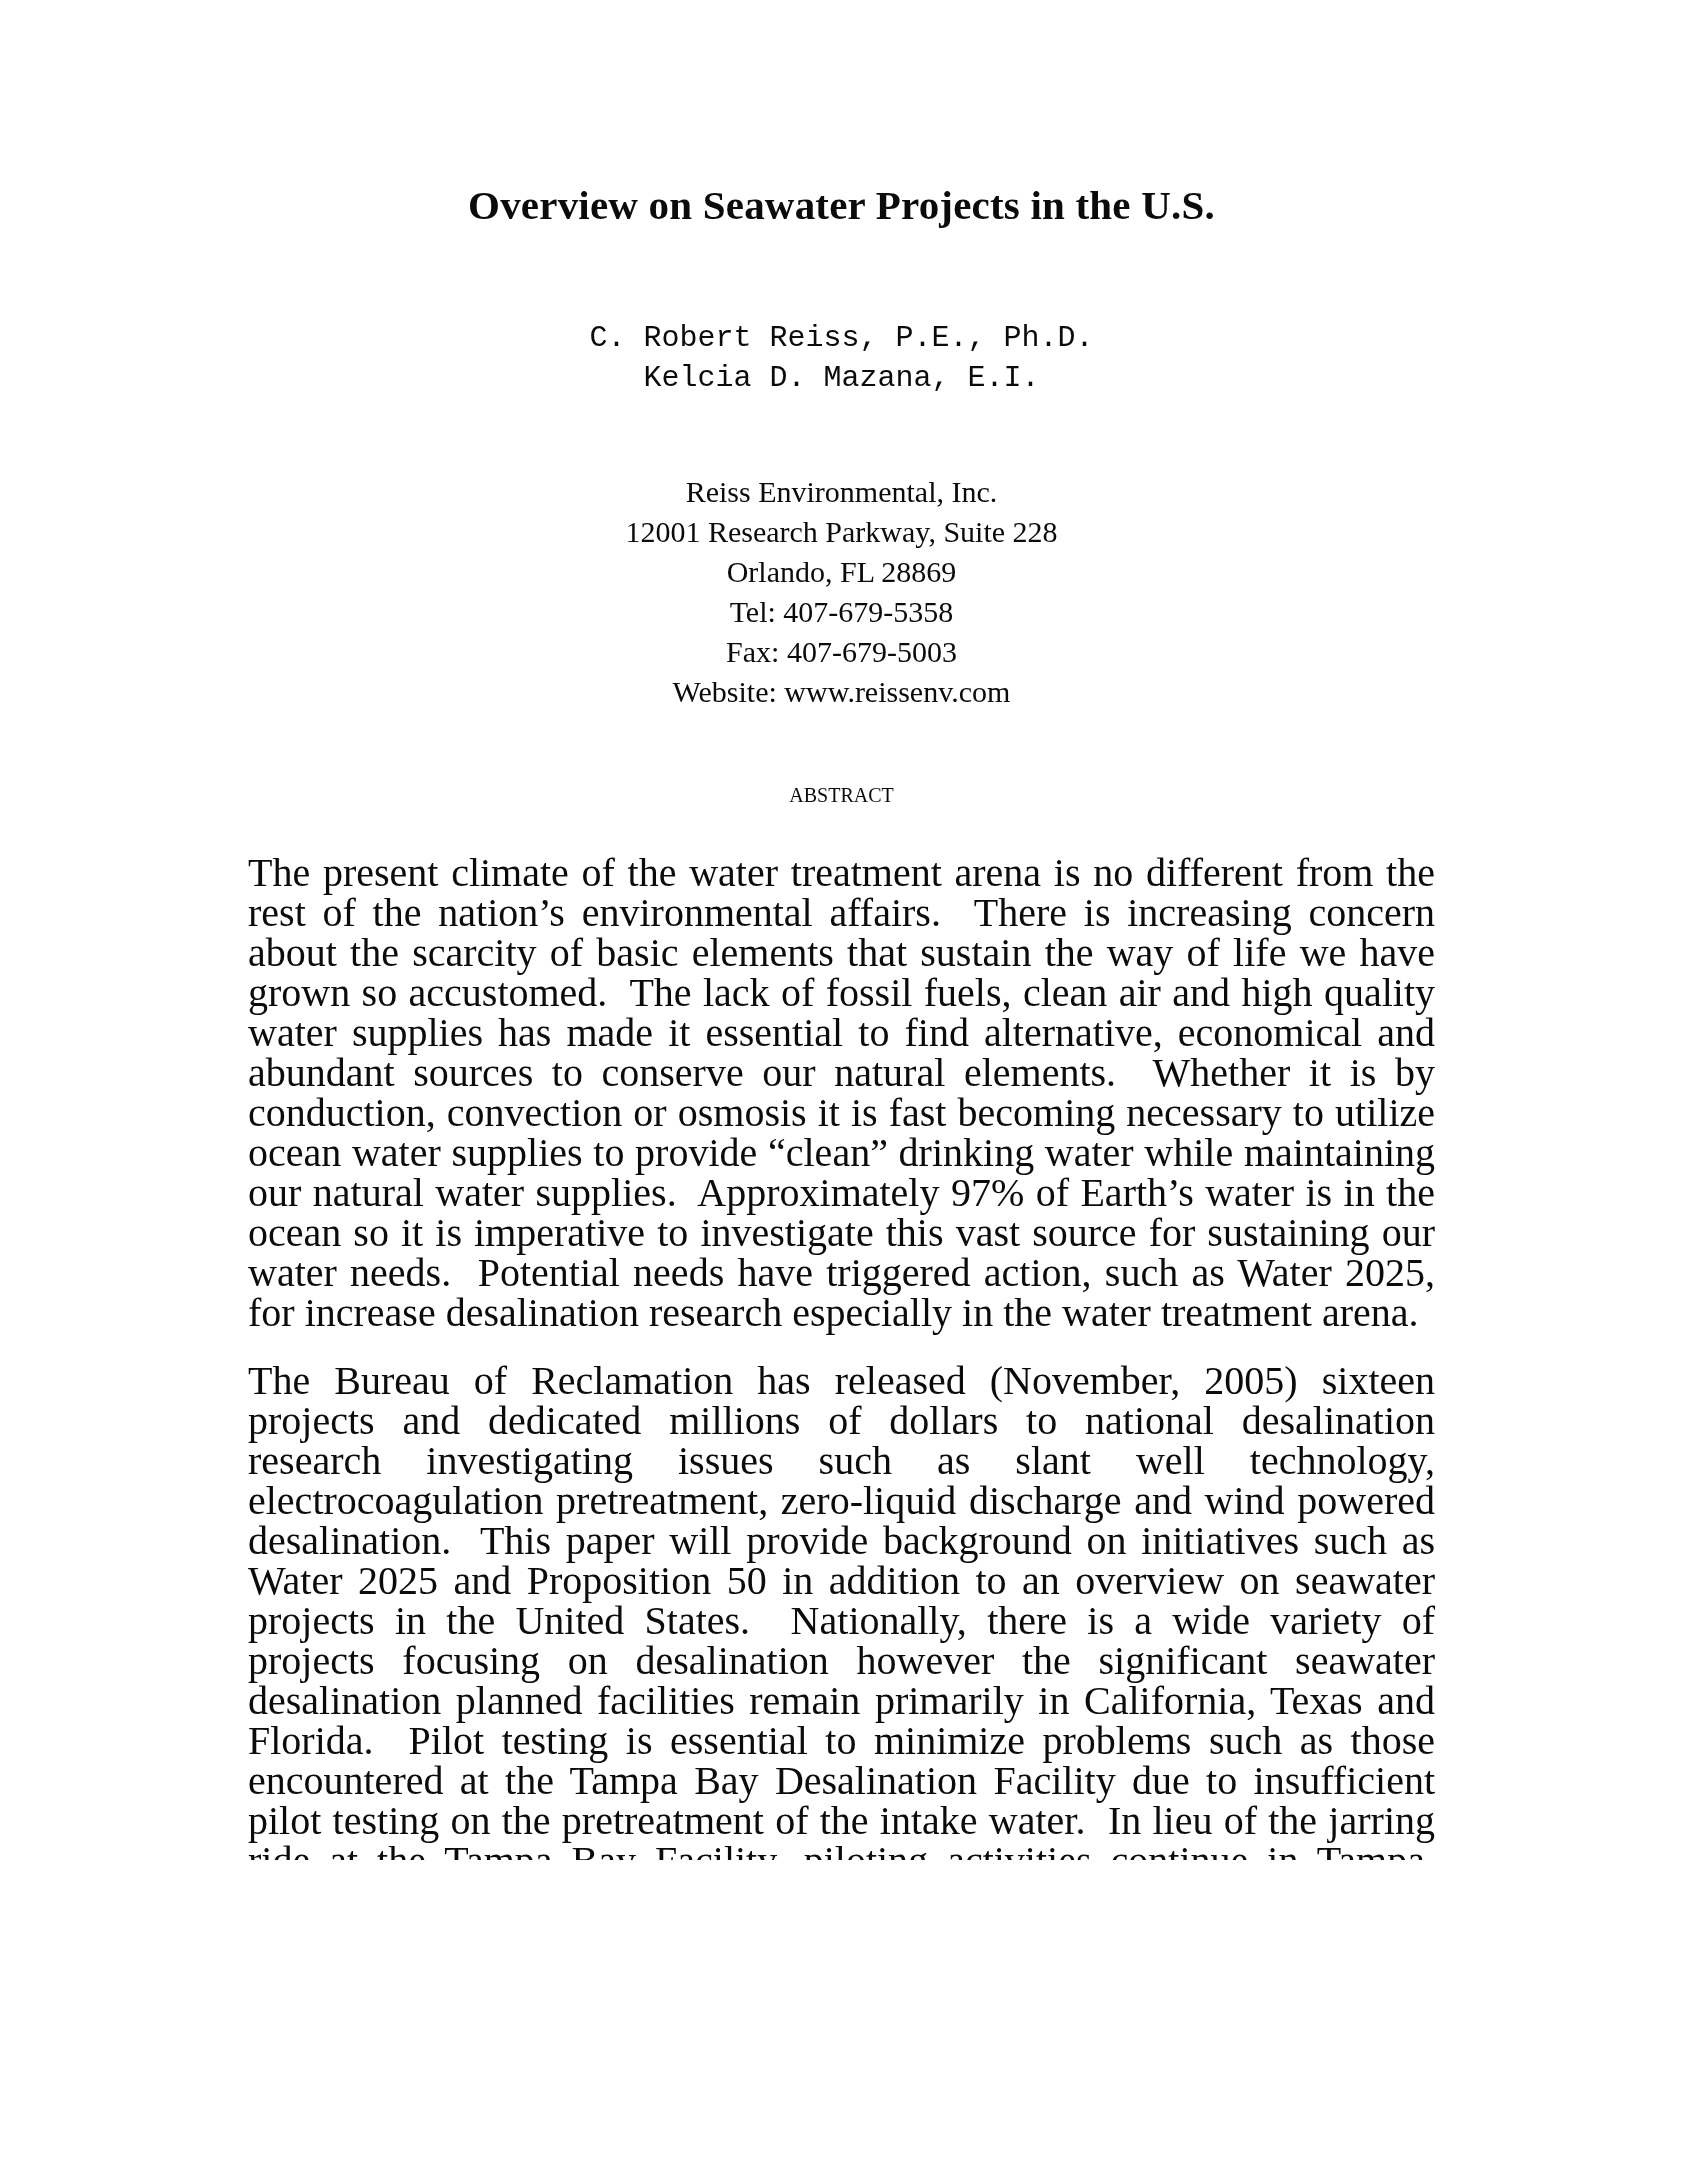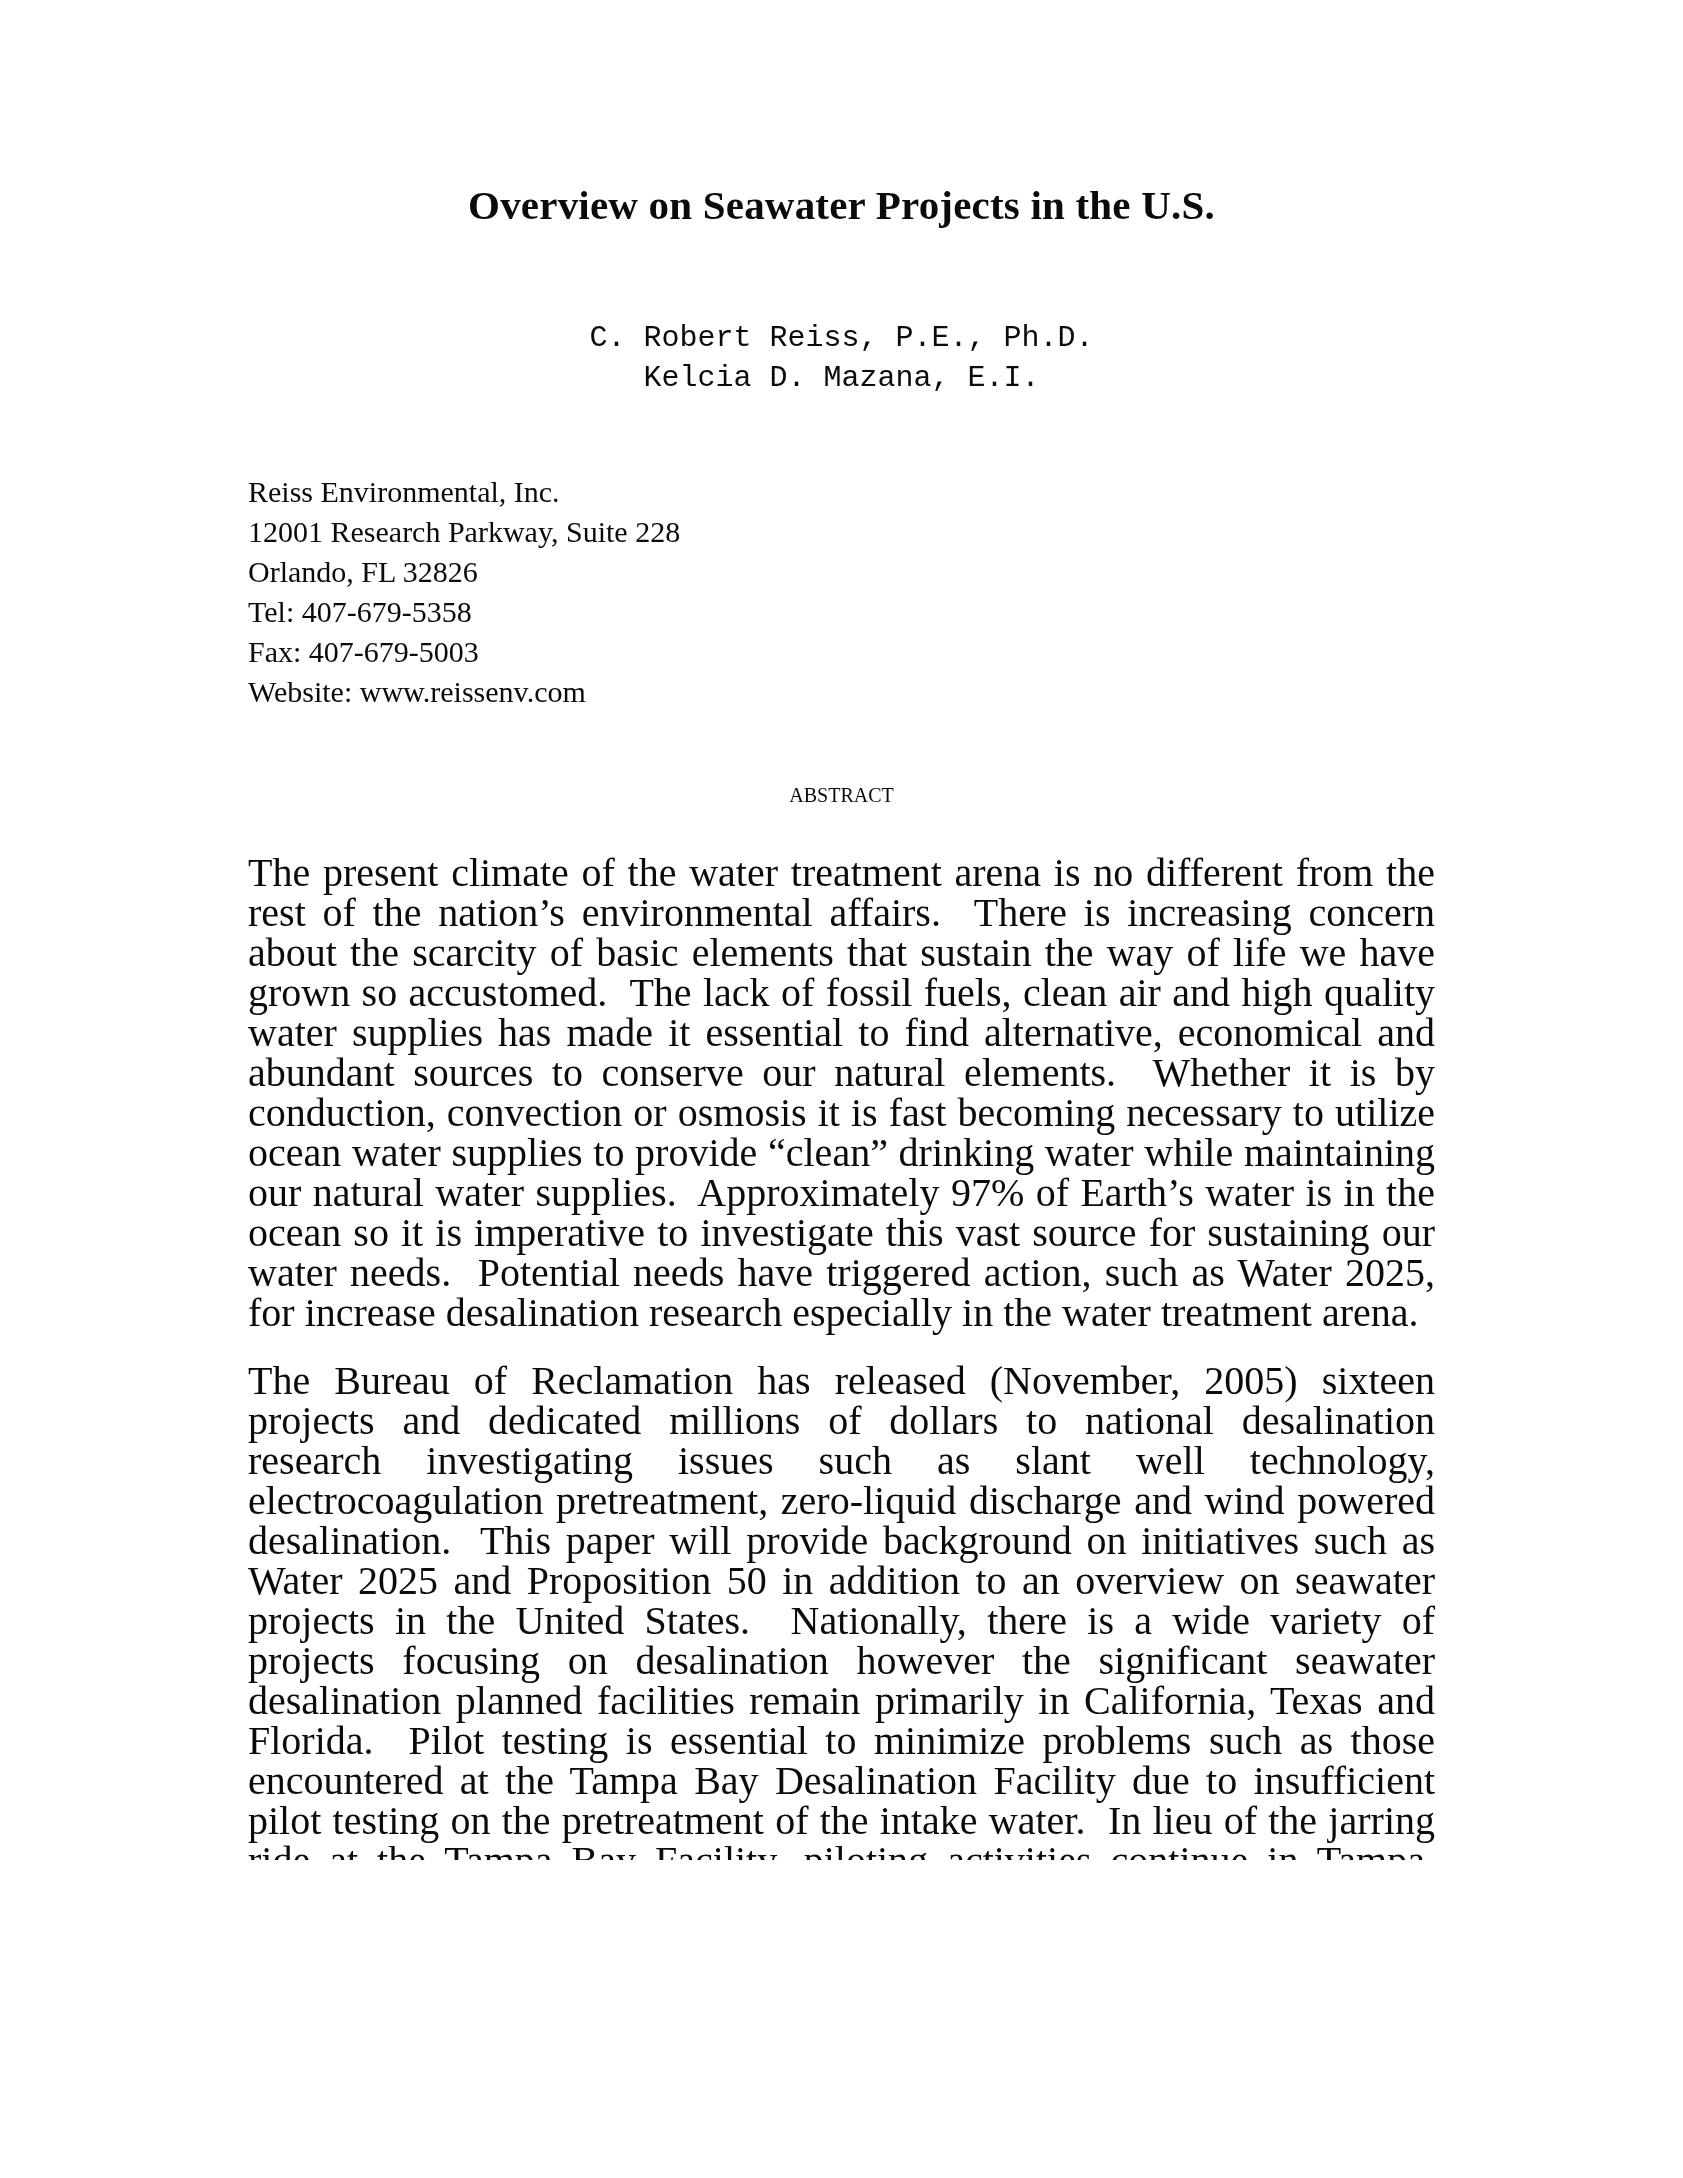--- a/index.html
+++ b/index.html
@@ -28,21 +28,21 @@
   }
   .authors {
     margin-top: 89px;
     text-align: center;
     font-size: 30px;
     line-height: 40px;
     font-family: Liberation Mono, monospace;
   }
   .affiliation {
     margin-top: 74px;
-    text-align: left;
+    text-align: center;
     font-size: 30px;
     line-height: 40px;
   }
   .abstract-heading {
     margin: 63px 0 0 0;
     text-align: center;
     font-size: 20px;
     line-height: 40px;
     font-weight: normal;
   }
@@ -70,21 +70,21 @@
   <h1 class="paper-title">Overview on Seawater Projects in the U.S.</h1>
 
   <div class="authors">
     <span class="line">C. Robert Reiss, P.E., Ph.D.</span>
     <span class="line">Kelcia D. Mazana, E.I.</span>
   </div>
 
   <div class="affiliation">
     <span class="line">Reiss Environmental, Inc.</span>
     <span class="line">12001 Research Parkway, Suite 228</span>
-    <span class="line">Orlando, FL 32826</span>
+    <span class="line">Orlando, FL 28869</span>
     <span class="line">Tel: 407-679-5358</span>
     <span class="line">Fax: 407-679-5003</span>
     <span class="line">Website: www.reissenv.com</span>
   </div>
 
   <h2 class="abstract-heading">ABSTRACT</h2>
 
   <p class="body-paragraph first">The present climate of the water treatment arena is no different from the rest of the nation’s environmental affairs.  There is increasing concern about the scarcity of basic elements that sustain the way of life we have grown so accustomed.  The lack of fossil fuels, clean air and high quality water supplies has made it essential to find alternative, economical and abundant sources to conserve our natural elements.  Whether it is by conduction, convection or osmosis it is fast becoming necessary to utilize ocean water supplies to provide “clean” drinking water while maintaining our natural water supplies.  Approximately 97% of Earth’s water is in the ocean so it is imperative to investigate this vast source for sustaining our water needs.  Potential needs have triggered action, such as Water 2025, for increase desalination research especially in the water treatment arena.</p>
 
   <p class="body-paragraph second">The Bureau of Reclamation has released (November, 2005) sixteen projects and dedicated millions of dollars to national desalination research investigating issues such as slant well technology, electrocoagulation pretreatment, zero-liquid discharge and wind powered desalination.  This paper will provide background on initiatives such as Water 2025 and Proposition 50 in addition to an overview on seawater projects in the United States.  Nationally, there is a wide variety of projects focusing on desalination however the significant seawater desalination planned facilities remain primarily in California, Texas and Florida.  Pilot testing is essential to minimize problems such as those encountered at the Tampa Bay Desalination Facility due to insufficient pilot testing on the pretreatment of the intake water.  In lieu of the jarring ride at the Tampa Bay Facility, piloting activities continue in Tampa, Florida; Freeport, Bahamas; Corpus Christie, Texas and Marin County, California.</p>

